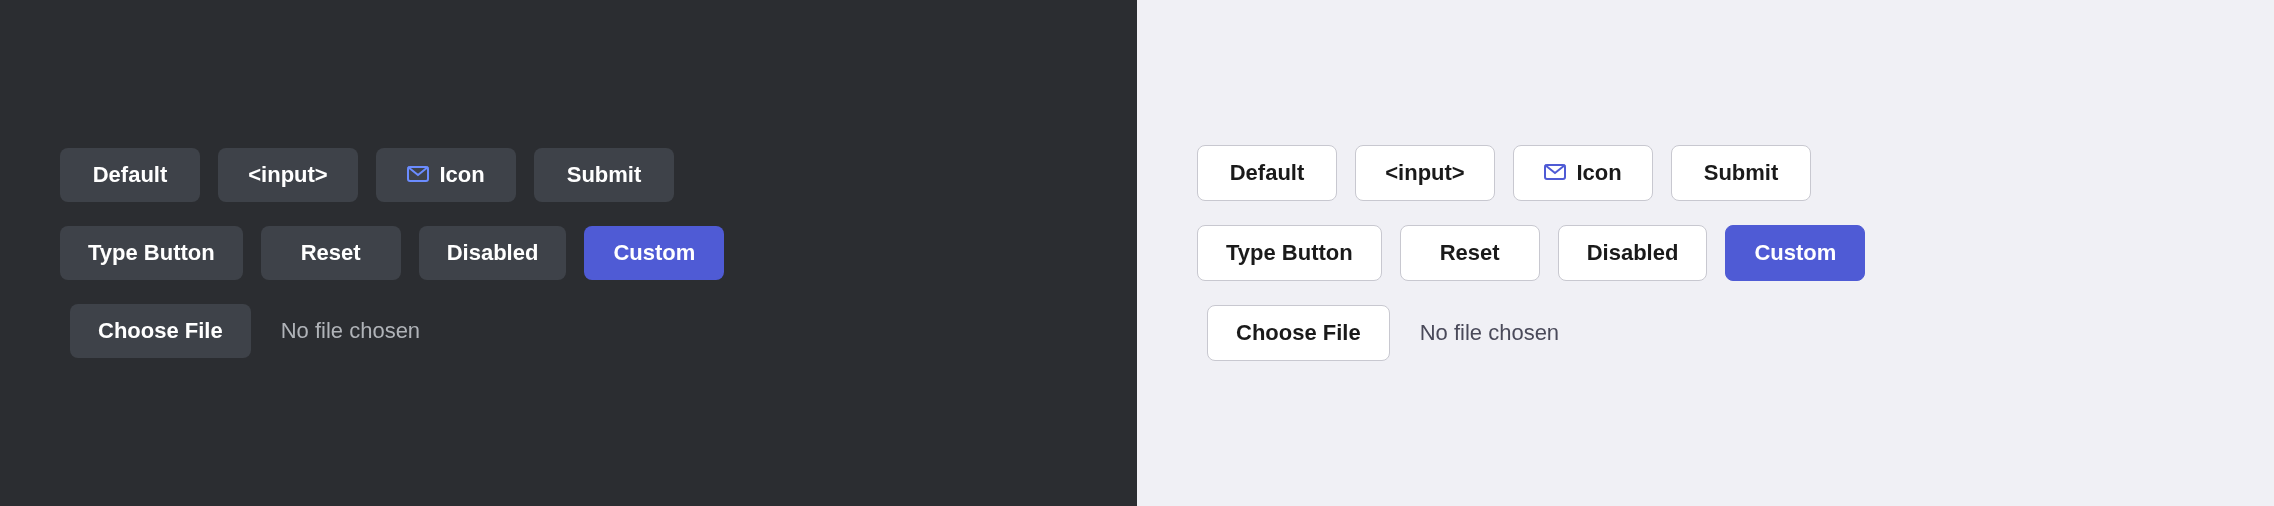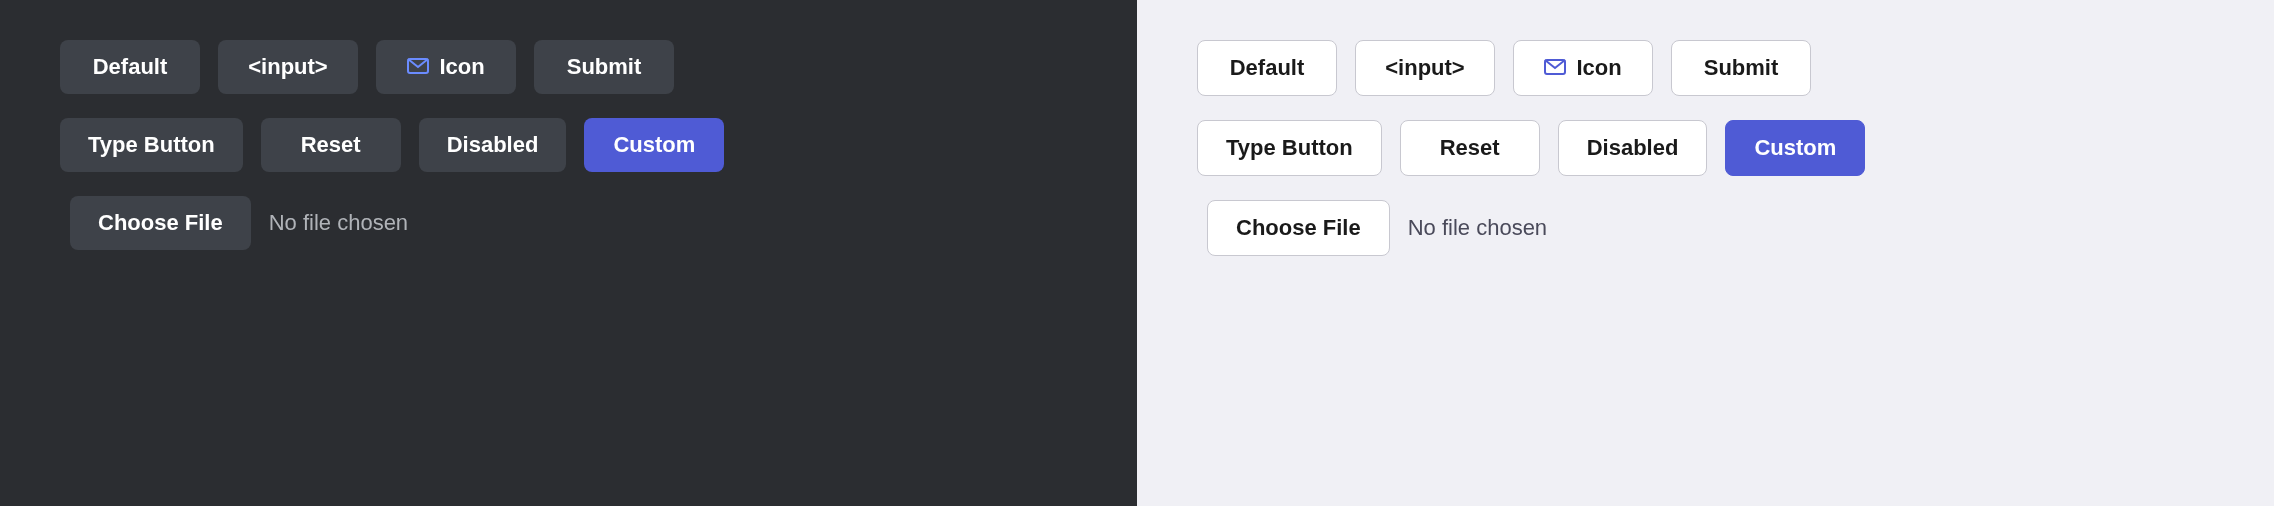--- a/index.html
+++ b/index.html
@@ -8,20 +8,21 @@
       width: 2274px;
       height: 506px;
       font-family: -apple-system, BlinkMacSystemFont, 'Segoe UI', sans-serif;
       overflow: hidden;
     }
 
     .panel {
       flex: 1;
       display: flex;
       flex-direction: column;
+      justify-content: center;
       padding: 40px 60px;
       gap: 24px;
     }
 
     .panel-dark {
       background-color: #2b2d31;
     }
 
     .panel-light {
       background-color: #f0f0f5;
@@ -75,21 +76,21 @@
     .btn-light-custom {
       background-color: #4f5bd5;
       border-color: #4f5bd5;
       color: #ffffff;
     }
 
     
     .file-row {
       display: flex;
       align-items: center;
-      gap: 18px;
+      gap: 30px;
       padding-left: 10px;
     }
 
     .file-btn-dark {
       padding: 14px 28px;
       border-radius: 8px;
       border: none;
       cursor: pointer;
       font-size: 22px;
       font-weight: 700;

